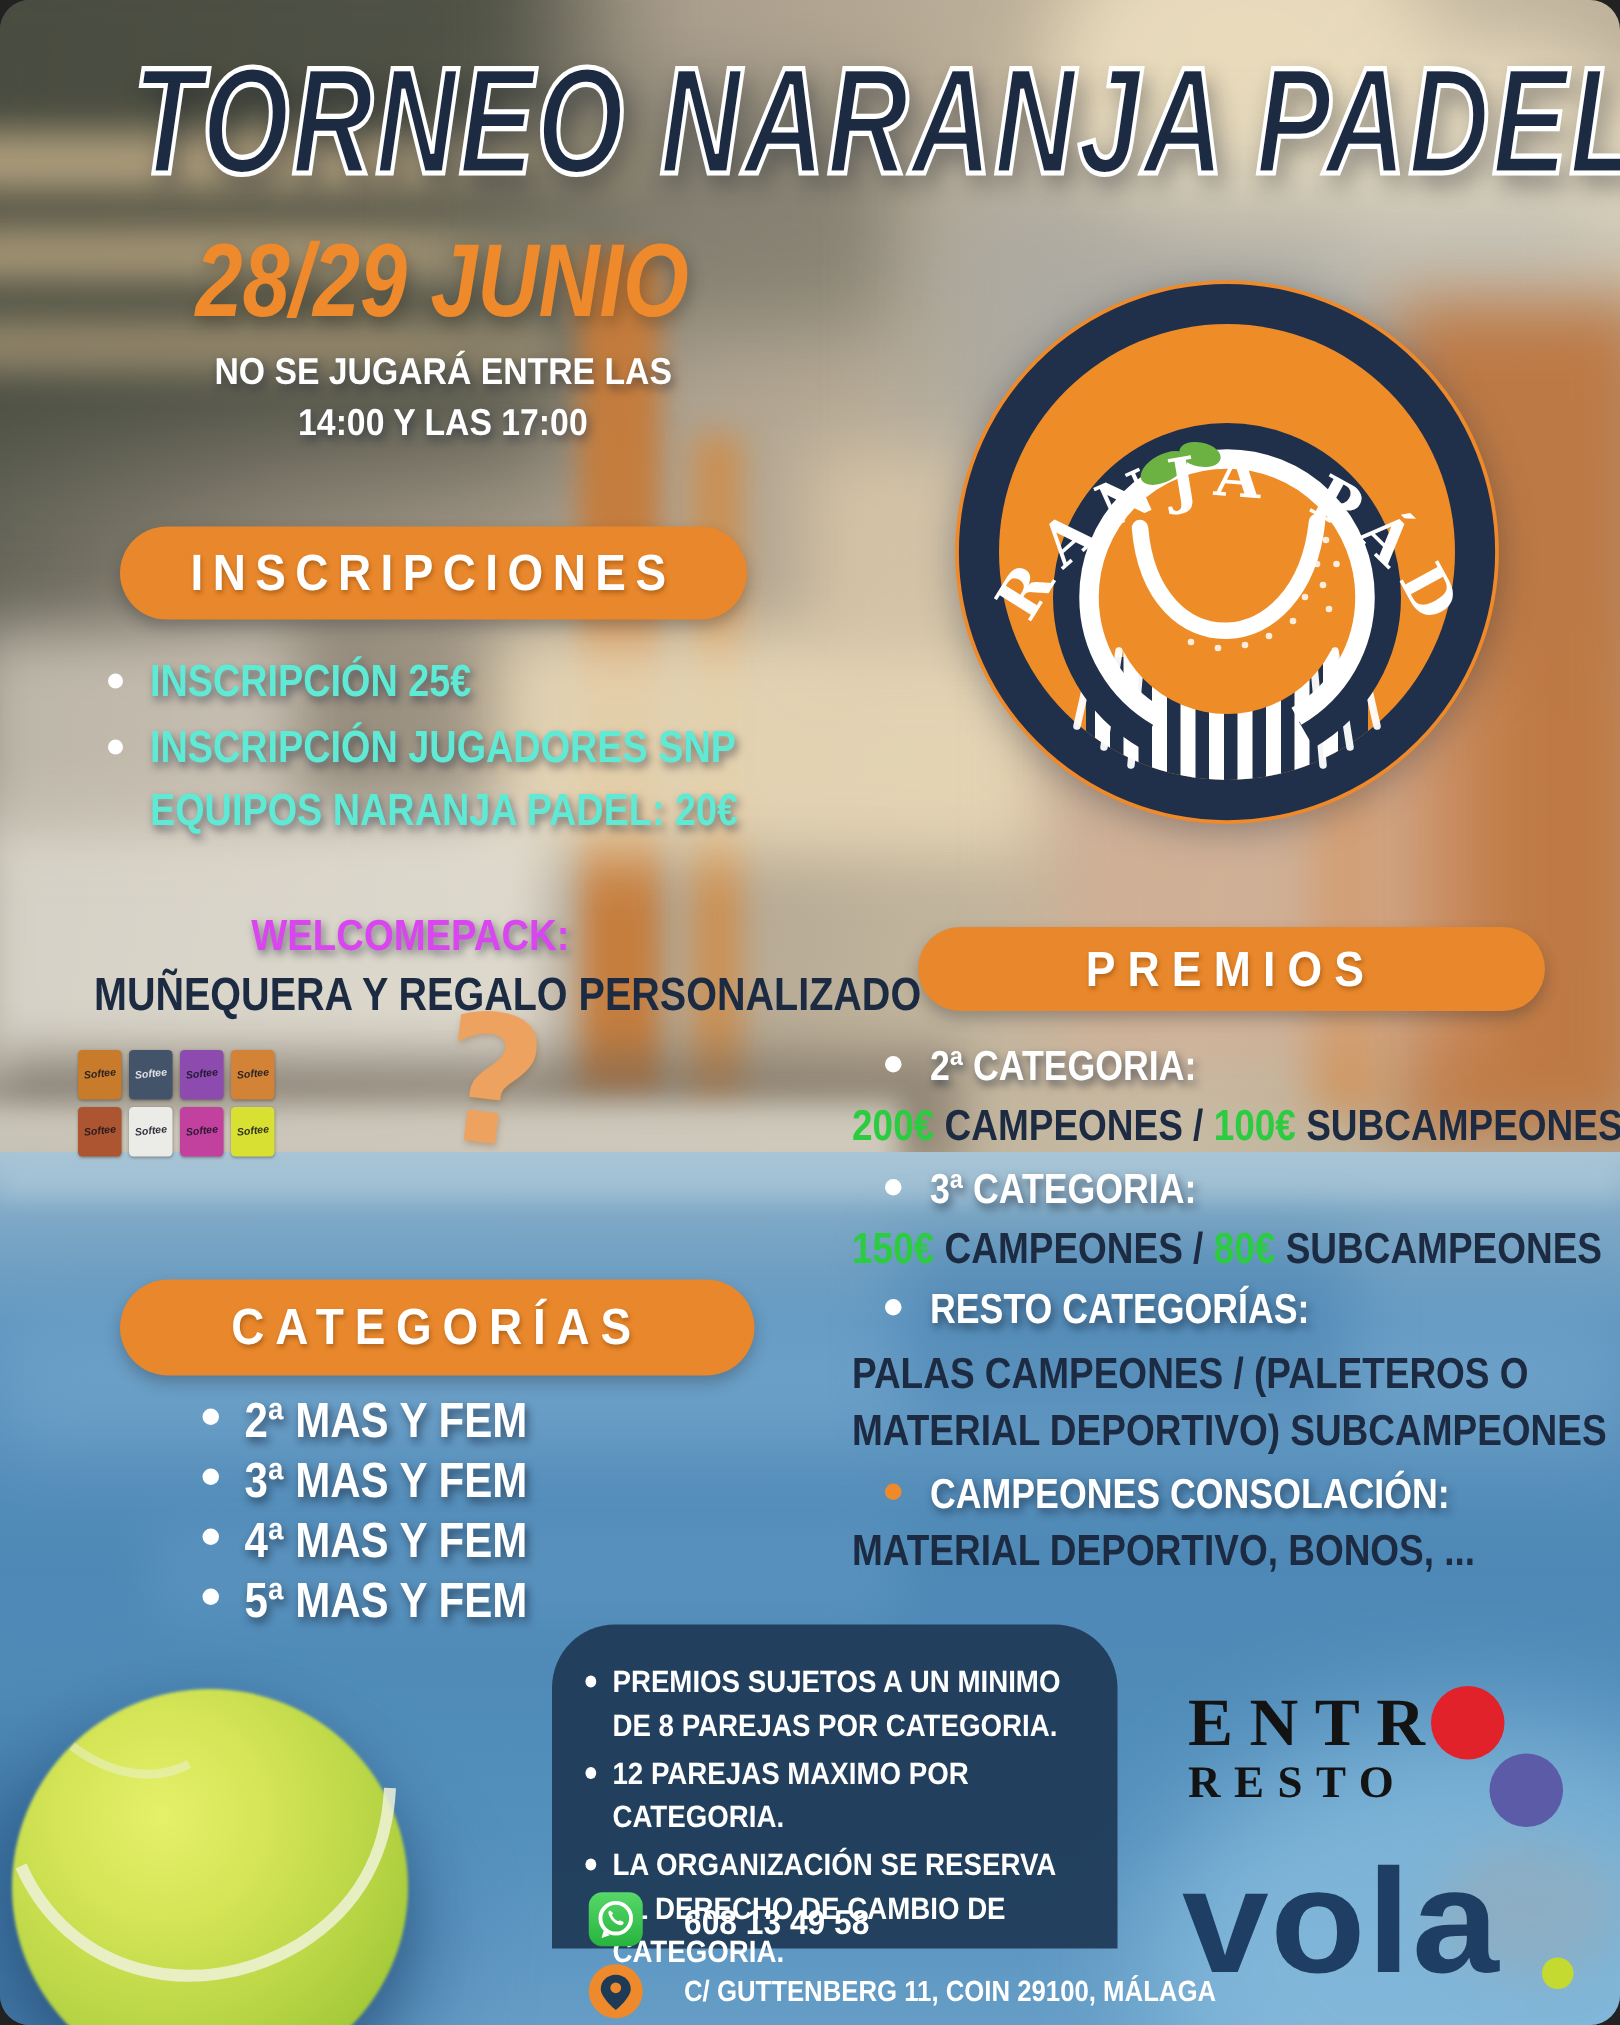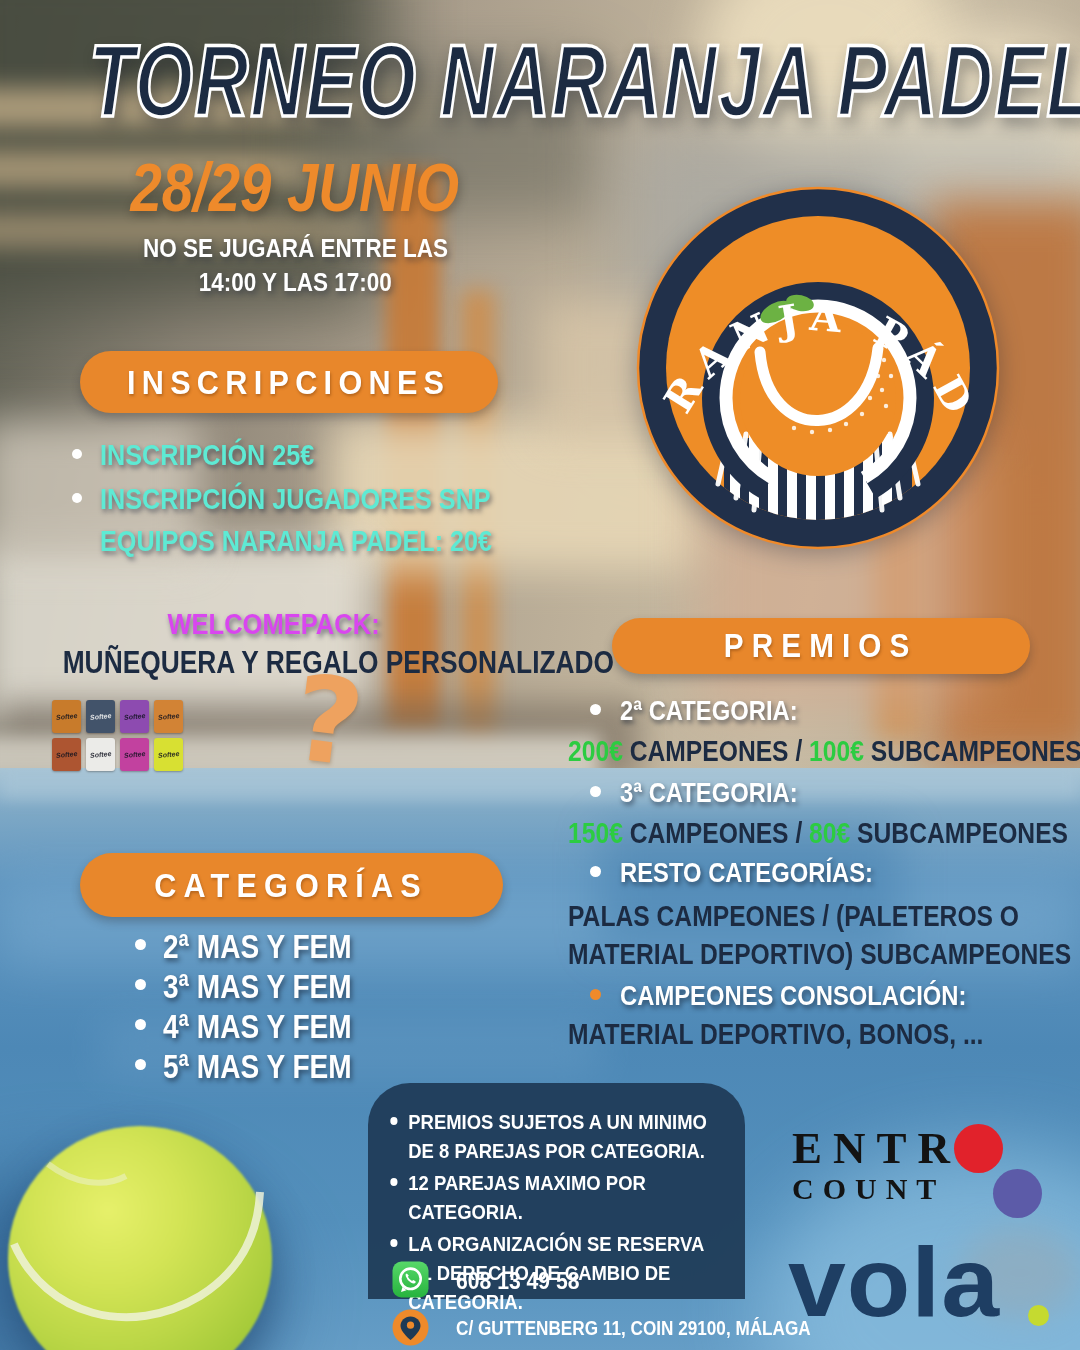--- a/index.html
+++ b/index.html
@@ -1,17 +1,17 @@
 <!DOCTYPE html>
 <html><head>
 <meta charset="utf-8">
 <style>
   html,body{margin:0;padding:0;background:#222;}
   .poster{position:relative;width:1080px;height:1350px;overflow:hidden;
-          font-family:"Liberation Sans",sans-serif;-webkit-font-smoothing:antialiased;}
+          font-family:"Liberation Sans",sans-serif;border-radius:20px;-webkit-font-smoothing:antialiased;}
   .abs{position:absolute;}
   .bb{position:absolute;}
   
   .cx{display:inline-block;transform:scaleX(.85);transform-origin:left center;white-space:nowrap;}
   .cxc{display:inline-block;transform:scaleX(.85);transform-origin:center center;white-space:nowrap;}
   
   .bg-top{position:absolute;left:0;top:0;width:1080px;height:800px;overflow:hidden;
     background:linear-gradient(100deg,#5a5c50 0%,#8d8577 20%,#ab9f8d 38%,#bfb29b 58%,#c7bba4 75%,#b5a893 100%);}
   .bg-court{position:absolute;left:0;top:768px;width:1080px;height:582px;overflow:hidden;
     background:linear-gradient(180deg,#a8c4d4 0%,#7fa9c6 7%,#5f95bf 20%,#4d88b6 48%,#5490bc 78%,#659dc6 100%);}
@@ -326,21 +326,21 @@
       <path d="M18.5,7.5 C12.7,7.5 8.5,11.8 8.5,17 C8.5,23 18.5,31 18.5,31 C18.5,31 28.5,23 28.5,17 C28.5,11.8 24.3,7.5 18.5,7.5 Z" fill="#1e3a55"></path>
       <circle cx="18.5" cy="16.2" r="3.6" fill="#ee8a2b"></circle>
     </svg>
     <div class="contact-label" style="left:88px;top:234px;font-size:19.5px;">
       <span class="cx" style="transform:scaleX(.88);">C/ GUTTENBERG 11, COIN 29100, MÁLAGA</span>
     </div>
   </div>
 
   <div class="abs" style="left:792px;top:1126px;">
     <div class="leds1">ENTRE</div>
-    <div class="leds2">COUNT</div>
+    <div class="leds2">RESTO</div>
   </div>
   <div class="circ" style="left:954px;top:1124px;width:49px;height:49px;background:#e1222b;"></div>
   <div class="circ" style="left:993px;top:1169px;width:49px;height:49px;background:#5c5ba8;"></div>
 
   <div class="abs" style="left:788px;top:1238px;">
     <span class="vola">vola</span>
   </div>
   <div class="circ" style="left:1028px;top:1305px;width:21px;height:21px;background:#c5da30;"></div>
 
 </div>

